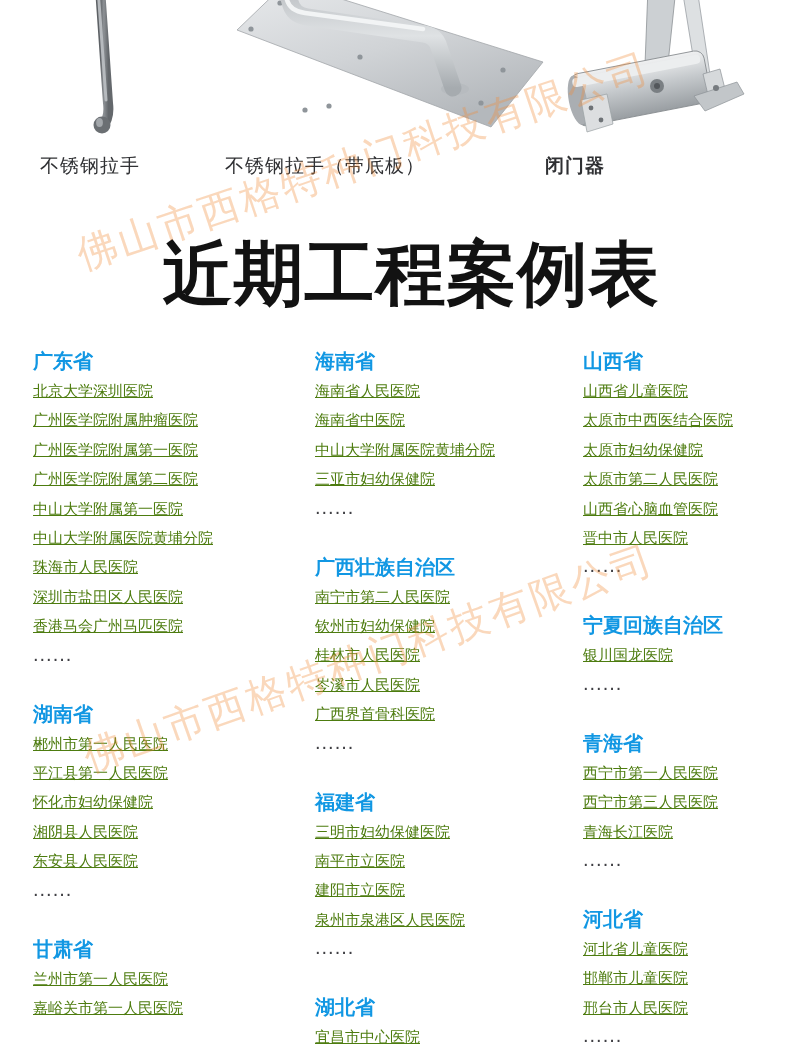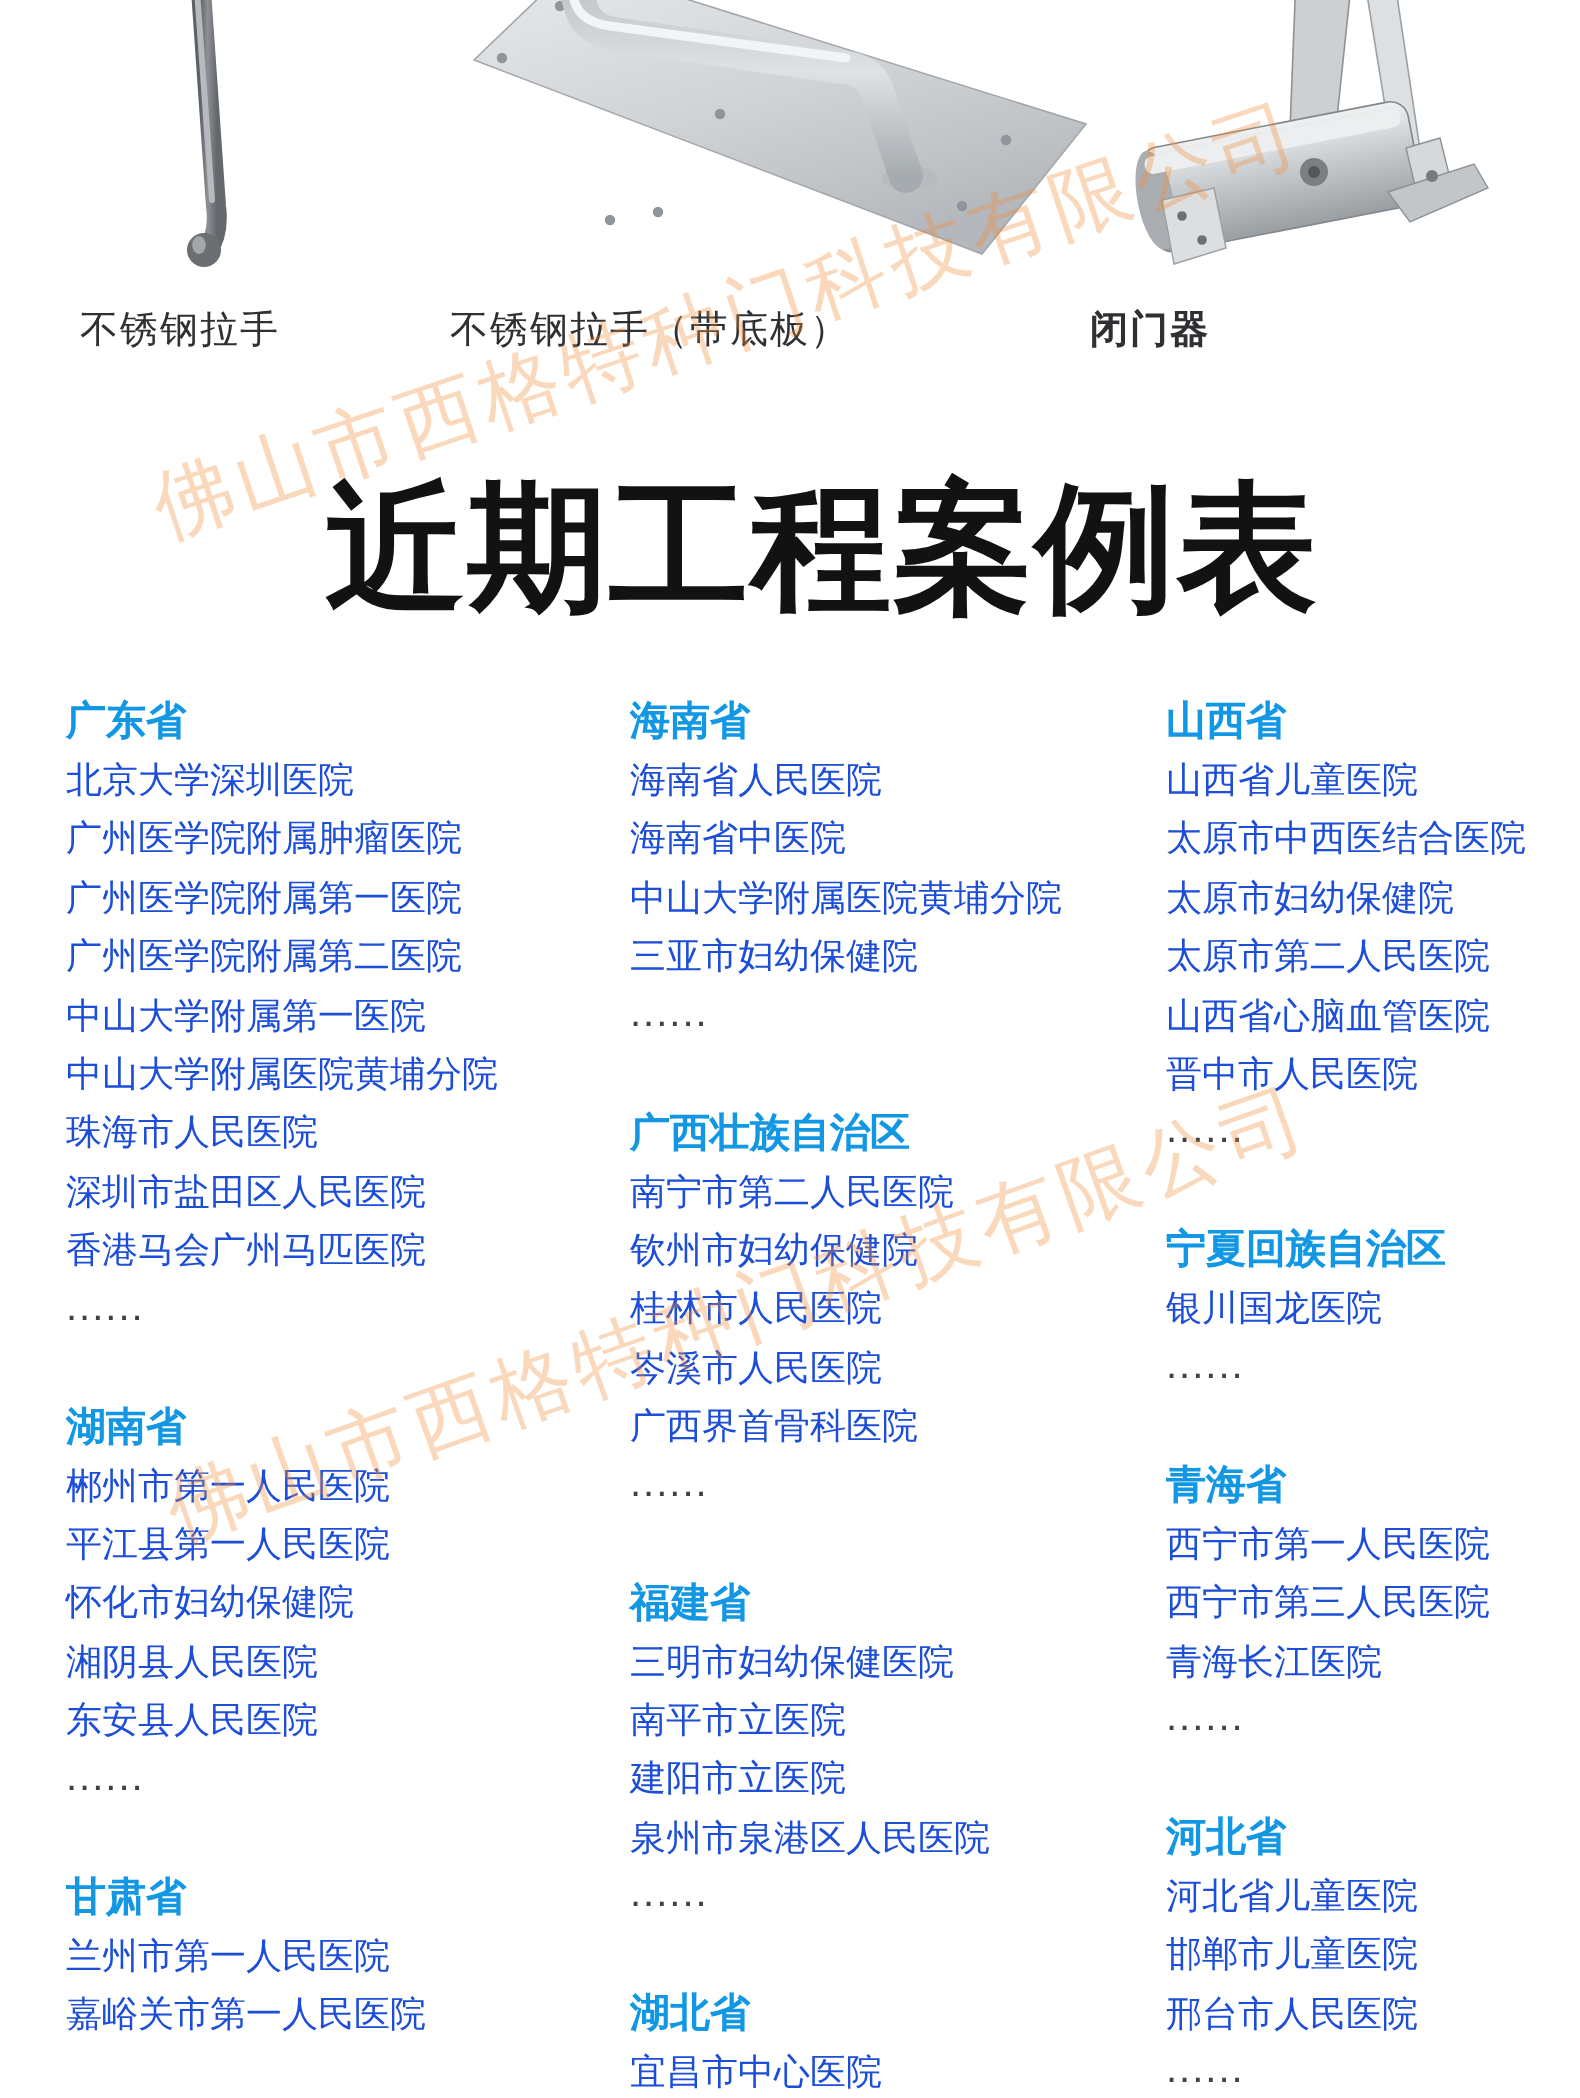--- a/index.html
+++ b/index.html
@@ -72,24 +72,25 @@
   .case-col-2 { width: 207px; }
   .case-section { margin-bottom: 36px; }
   .province {
     font-size: 20px;
     font-weight: 700;
     line-height: 30px;
     color: #1197e3;
     white-space: nowrap;
   }
   .hospital {
-    font-size: 18px;
+    font-size: 15px;
     line-height: 29.4px;
-    color: #1d4ed8;
-    white-space: nowrap;
+    color: #4d7c0f;
+    white-space: nowrap;
+    text-decoration: underline;
   }
   .more-dots {
     margin-top: 4px;
     font-size: 20px;
     line-height: 18px;
     letter-spacing: 1px;
     color: #3f3f44;
   }
 
   

